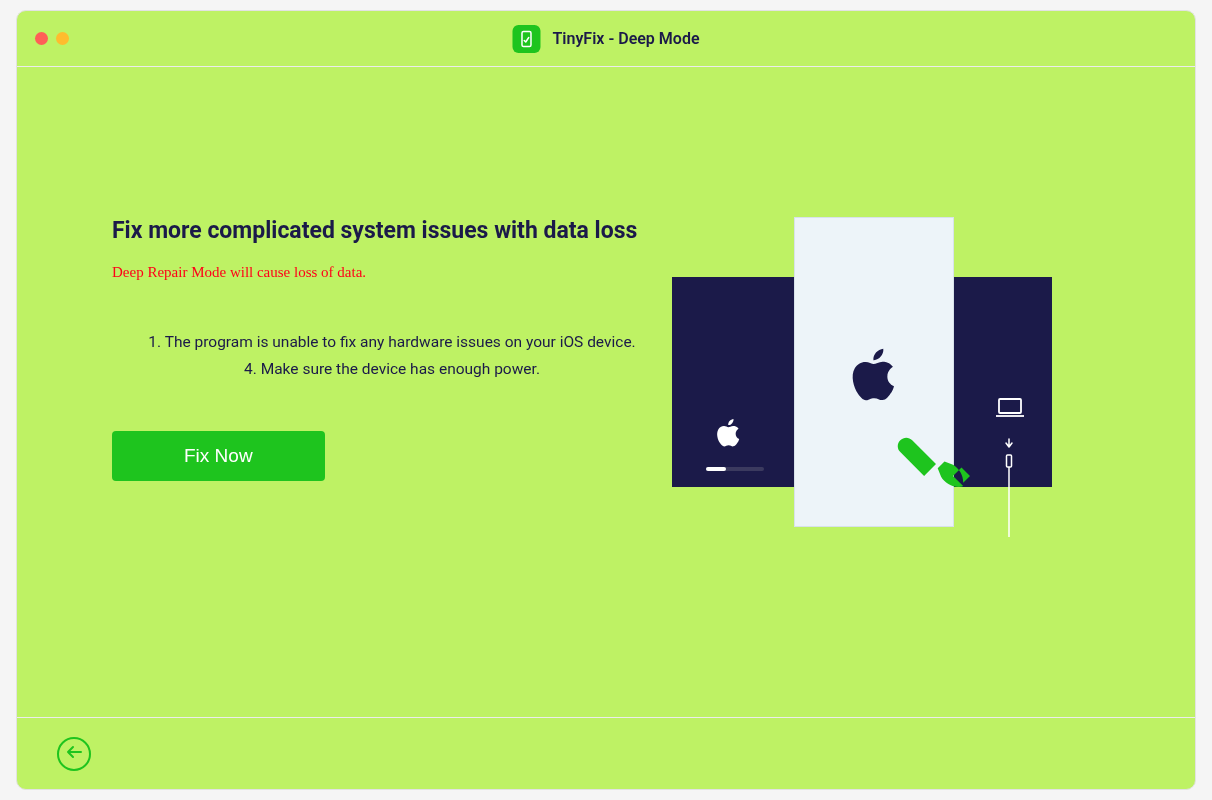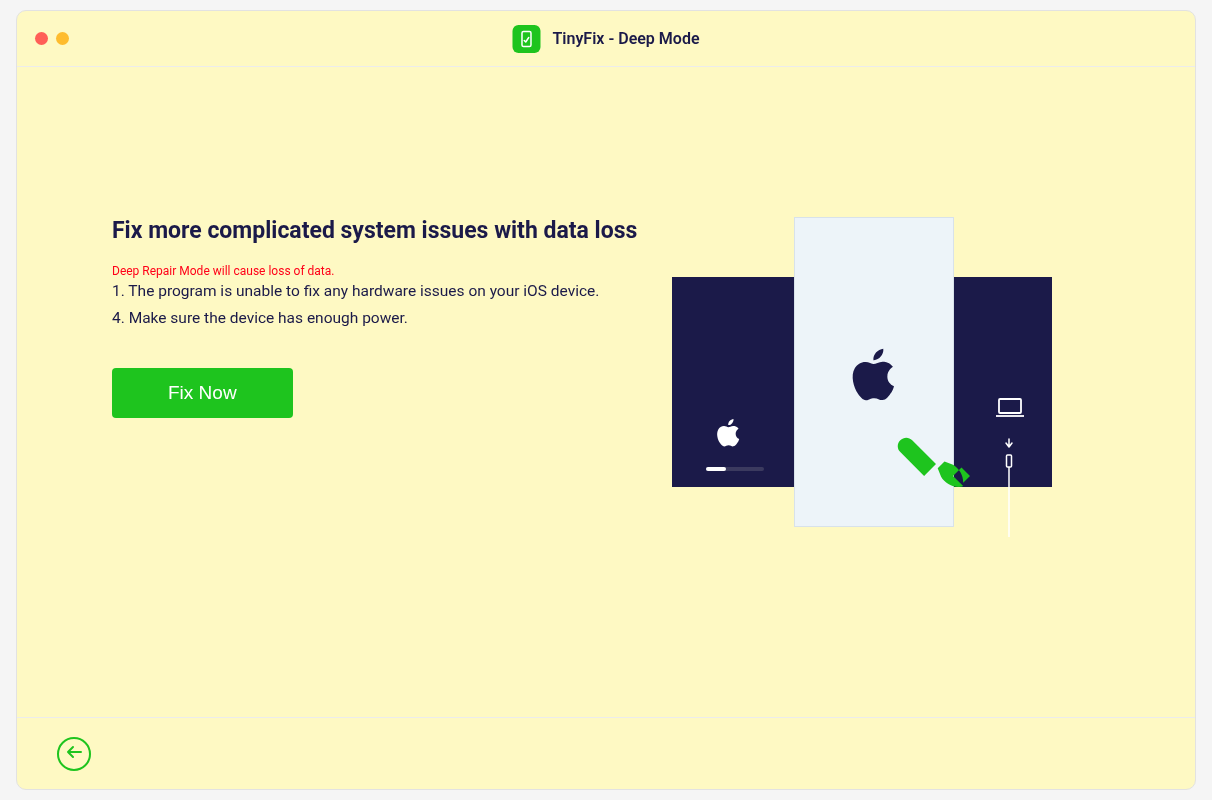--- a/index.html
+++ b/index.html
@@ -11,21 +11,21 @@
       font-family: -apple-system, BlinkMacSystemFont, "Segoe UI", Roboto, Helvetica, Arial, sans-serif;
       background: #f5f5f5;
       display: flex;
       justify-content: center;
       align-items: flex-start;
       padding: 10px;
     }
     .window {
       width: 1180px;
       height: 780px;
-      background: #fef9c3;
+      background: #bef264;
       border-radius: 10px;
       border: 1px solid #e2e2e2;
       display: flex;
       flex-direction: column;
       overflow: hidden;
       position: relative;
     }
     .titlebar {
       height: 56px;
       display: flex;
@@ -77,41 +77,44 @@
       flex: 1;
       max-width: 560px;
     }
     .heading {
       font-size: 23px;
       font-weight: 700;
       color: #1b1a49;
       margin-bottom: 20px;
     }
     .warning {
-      font-size: 12px;
+      font-size: 15px;
       color: #ff0018;
+      margin-bottom: 48px;
+      font-family: Liberation Serif, serif;
     }
     .note-label {
       font-size: 16px;
       color: #1b1a49;
       margin-bottom: 16px;
     }
     .notes {
       color: #1b1a49;
       font-size: 15.5px;
       line-height: 1.75;
-      margin-bottom: 36px;
+      margin-bottom: 48px;
+      text-align: center;
     }
     .fix-button {
       background: #1ec41e;
       color: #ffffff;
       border: none;
       font-size: 19px;
       font-weight: 500;
-      padding: 14px 56px;
+      padding: 14px 72px;
       border-radius: 4px;
       cursor: pointer;
     }
     .right {
       width: 380px;
       position: relative;
       display: flex;
       align-items: flex-start;
       justify-content: center;
     }

